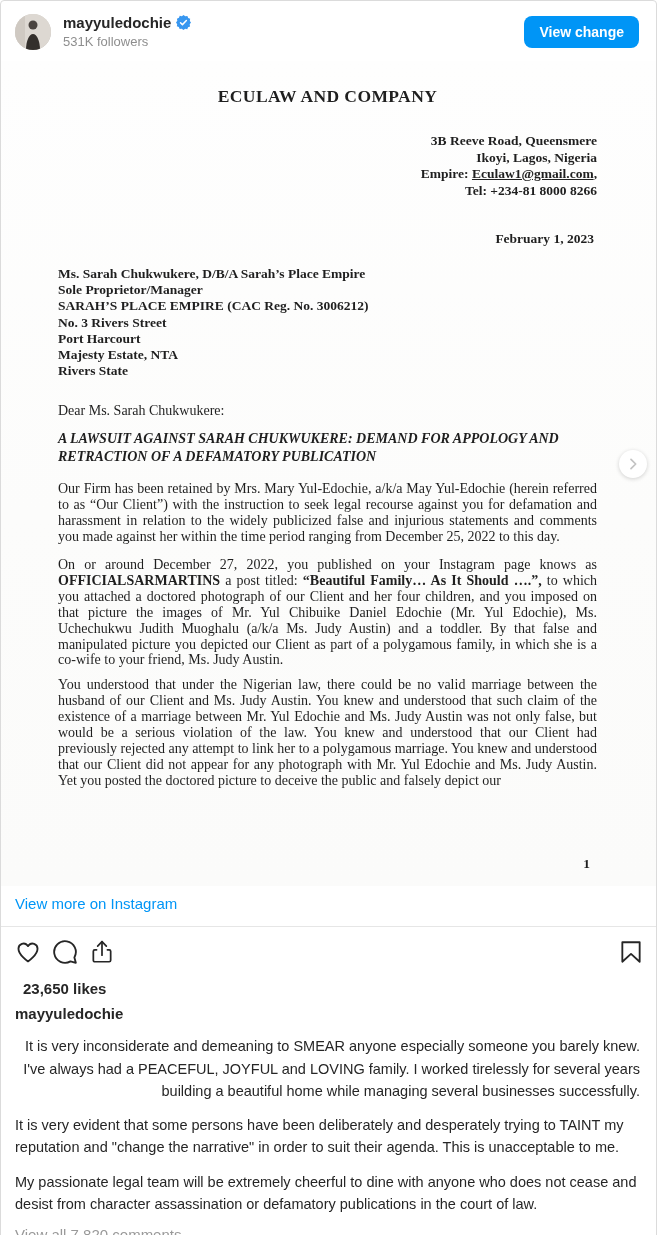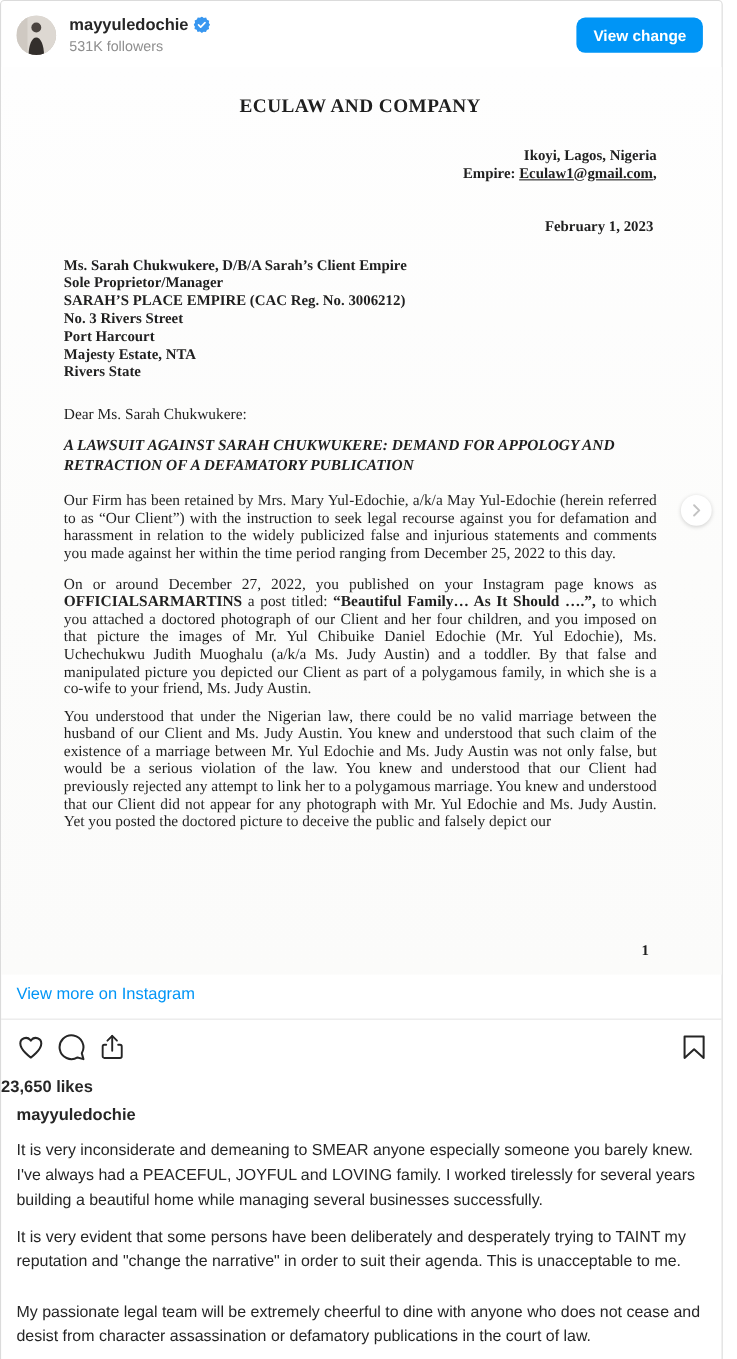--- a/index.html
+++ b/index.html
@@ -49,26 +49,26 @@
   .next-btn{position:absolute;right:9px;top:389px;width:28px;height:28px;border-radius:50%;
     background:#fff;border:none;box-shadow:0 1px 4px rgba(0,0,0,.18);cursor:pointer;
     display:flex;align-items:center;justify-content:center;padding:0;}
 
   
   .view-more-row{padding:9px 16px 13px 14px;}
   .view-more-link{color:var(--accent);font-size:15px;text-decoration:none;cursor:pointer;}
   .actions{display:flex;align-items:center;border-top:1px solid var(--divider);padding:12px 12px 8px 14px;}
   .icon-btn{background:none;border:none;padding:0;margin-right:11px;cursor:pointer;display:flex;}
   .icon-btn.save{margin-left:auto;margin-right:0;}
-  .likes{padding:7px 14px 0 0;font-size:15px;font-weight:600;cursor:pointer;}
+  .likes{padding:7px 14px 0 22px;font-size:15px;font-weight:600;cursor:pointer;}
   .caption-user{padding:0 14px;margin-top:8px;font-size:15px;font-weight:700;cursor:pointer;}
   .caption{padding:0 16px 0 14px;font-size:14.5px;line-height:22.5px;color:var(--text);}
-  .caption p.cp1{margin-top:13px;}
+  .caption p.cp1{margin-top:13px;text-align:right;}
   .caption p.cp2{margin-top:11px;}
-  .caption p.cp3{margin-top:23px;}
+  .caption p.cp3{margin-top:12px;}
   .view-comments{padding:0 14px;margin-top:10px;font-size:15px;color:#999;cursor:pointer;}
 </style>
 </head>
 <body>
 
 <div class="card">
 
   <div class="header">
     <div class="avatar">
       <svg width="36" height="36" viewBox="0 0 36 36">
@@ -90,28 +90,30 @@
       </div>
       <div class="followers">531K followers</div>
     </div>
     <button class="view-profile-btn">View change</button>
   </div>
 
   <div class="letter">
     <div class="letter-title">ECULAW AND COMPANY</div>
 
     <div class="addr-block">
+      <div>3B Reeve Road, Queensmere</div>
       <div>Ikoyi, Lagos, Nigeria</div>
       <div><span>Empire: </span><span class="email-addr">Eculaw1@gmail.com</span><span>,</span></div>
+      <div>Tel: +234-81 8000 8266</div>
     </div>
 
     <div class="letter-date">February 1, 2023</div>
 
     <div class="recipient">
-      <div>Ms. Sarah Chukwukere, D/B/A Sarah’s Client Empire</div>
+      <div>Ms. Sarah Chukwukere, D/B/A Sarah’s Place Empire</div>
       <div>Sole Proprietor/Manager</div>
       <div>SARAH’S PLACE EMPIRE (CAC Reg. No. 3006212)</div>
       <div>No. 3 Rivers Street</div>
       <div>Port Harcourt</div>
       <div>Majesty Estate, NTA</div>
       <div>Rivers State</div>
     </div>
 
     <div class="salutation">Dear Ms. Sarah Chukwukere:</div>
 

